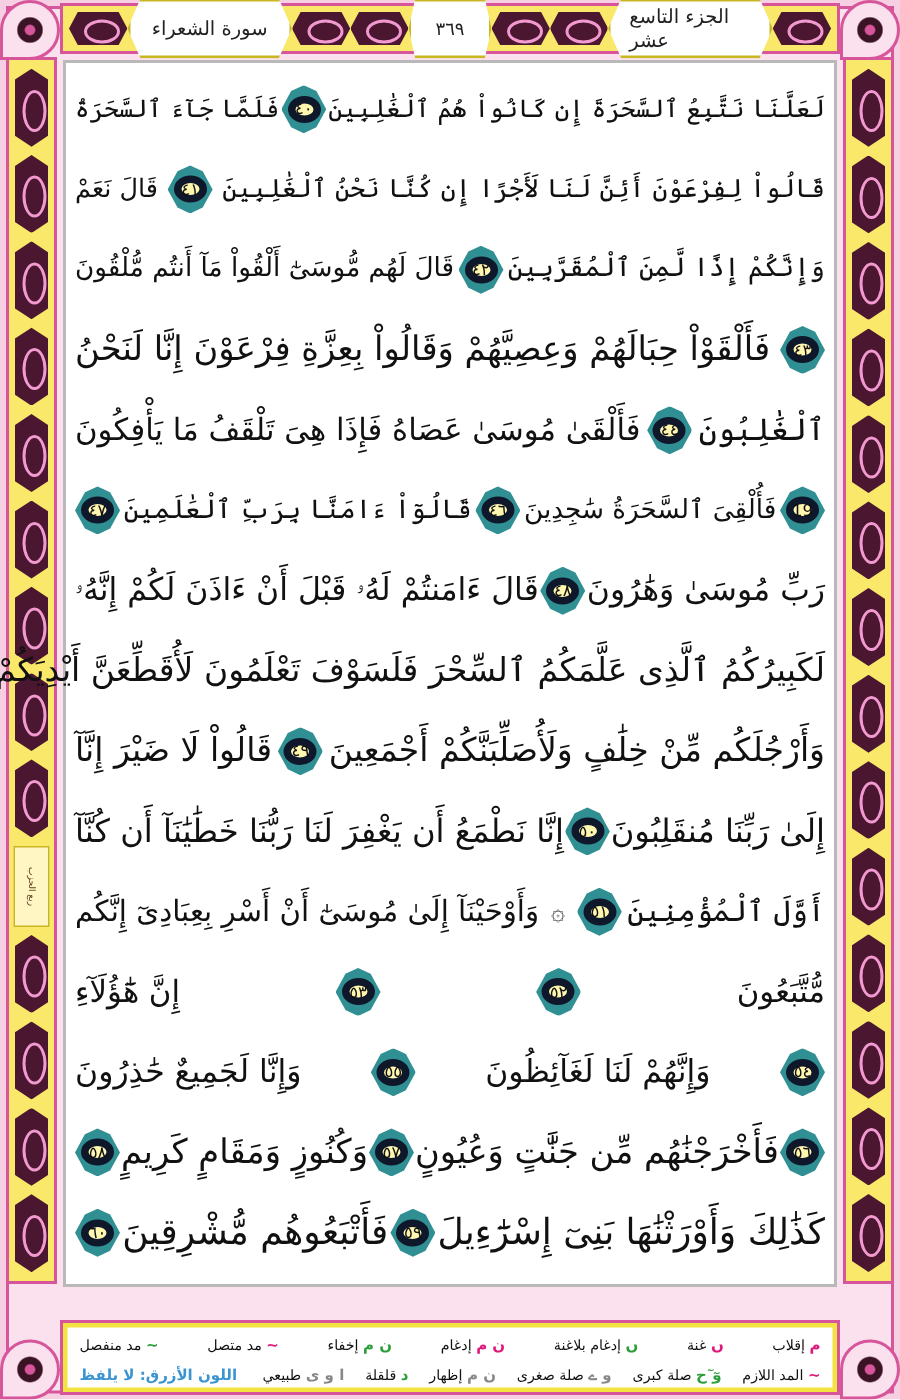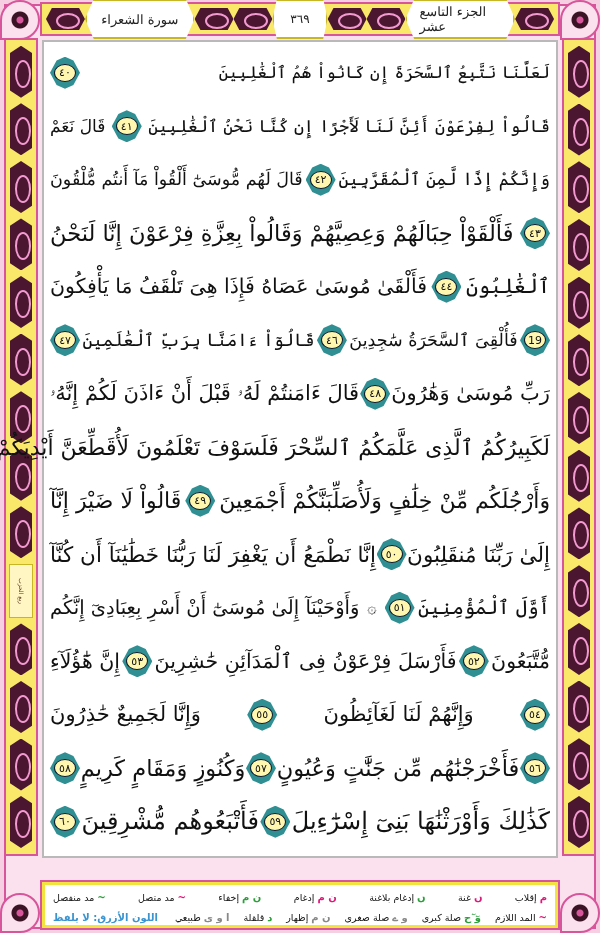--- a/index.html
+++ b/index.html
@@ -100,21 +100,21 @@
     .seg { white-space: nowrap; }
     .ayah {
       display: inline-flex; align-items: center; justify-content: center;
       width: 30px; height: 32px; position: relative; flex: 0 0 auto;
       background: #2f8f93;
       clip-path: polygon(50% 0, 78% 12%, 100% 50%, 78% 88%, 50% 100%, 22% 88%, 0 50%, 22% 12%);
     }
     .ayah span {
       display: flex; align-items: center; justify-content: center;
       width: 22px; height: 18px; border-radius: 50%;
-      background: #fff6b0; border: 1px solid #0f172a;
+      background: #fff6b0; border: 5px solid #0f172a;
       font-family: "DejaVu Sans", sans-serif; font-size: 11px; color: #111; line-height: 1;
     }
     .hizb {
       display: inline-flex; width: 18px; height: 18px; color: #333; font-size: 16px;
       align-items: center; justify-content: center; flex: 0 0 auto;
     }
 
     
     .legend {
       position: absolute; left: 42px; top: 882px; width: 516px; height: 46px;
@@ -189,20 +189,21 @@
   <div class="side-orn"></div>
   <div class="side-orn"></div>
 </div>
 
 <div class="text-area" id="text-area">
     <div class="line" style="font-size: 16.5px;">
       <span class="seg">لَعَلَّنَا نَتَّبِعُ ٱلسَّحَرَةَ إِن كَانُواْ هُمُ ٱلْغَٰلِبِينَ</span>
       <span class="ayah">
         <span>٤٠</span>
       </span>
+      <span class="seg">فَلَمَّا جَآءَ ٱلسَّحَرَةُ</span>
     </div>
     <div class="line" style="font-size: 17px;">
       <span class="seg">قَالُواْ لِفِرْعَوْنَ أَئِنَّ لَنَا لَأَجْرًا إِن كُنَّا نَحْنُ ٱلْغَٰلِبِينَ</span>
       <span class="ayah">
         <span>٤١</span>
       </span>
       <span class="seg">قَالَ نَعَمْ</span>
     </div>
     <div class="line" style="font-size: 17.5px;">
       <span class="seg">وَإِنَّكُمْ إِذًا لَّمِنَ ٱلْمُقَرَّبِينَ</span>
@@ -267,21 +268,20 @@
         <span>٥١</span>
       </span>
       <span class="hizb">۞</span>
       <span class="seg">وَأَوْحَيْنَآ إِلَىٰ مُوسَىٰٓ أَنْ أَسْرِ بِعِبَادِىٓ إِنَّكُم</span>
     </div>
     <div class="line" style="font-size: 20.5px;">
       <span class="seg">مُّتَّبَعُونَ</span>
       <span class="ayah">
         <span>٥٢</span>
       </span>
-      <span class="seg">فَأَرْسَلَ فِرْعَوْنُ فِى ٱلْمَدَآئِنِ حَٰشِرِينَ</span>
       <span class="ayah">
         <span>٥٣</span>
       </span>
       <span class="seg">إِنَّ هَٰٓؤُلَآءِ</span>
     </div>
     <div class="line" style="font-size: 21px;">
       <span class="ayah">
         <span>٥٤</span>
       </span>
       <span class="seg">وَإِنَّهُمْ لَنَا لَغَآئِظُونَ</span>

